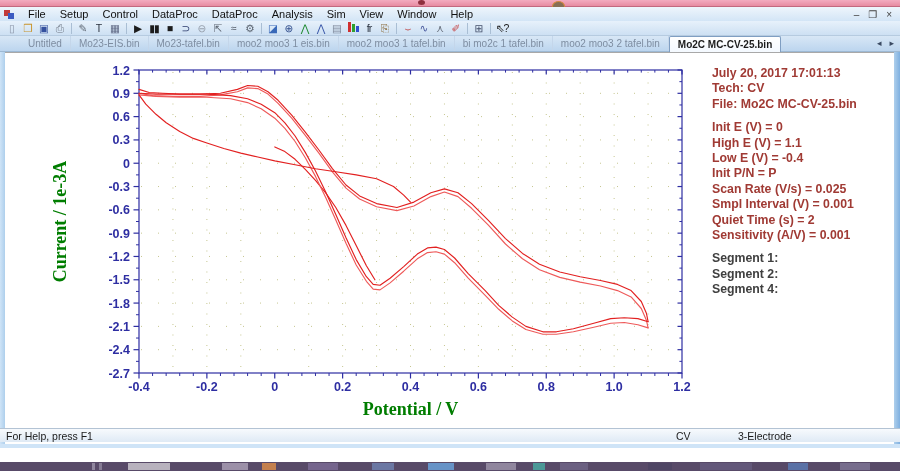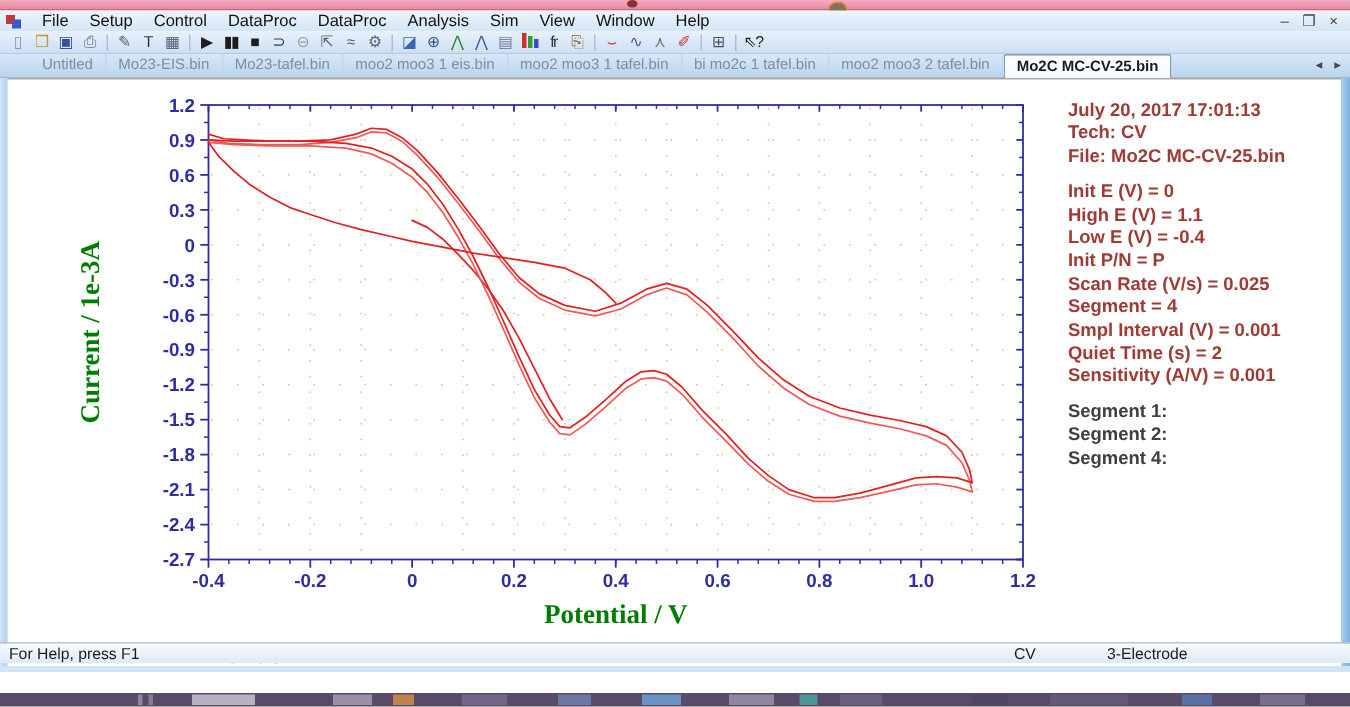--- a/index.html
+++ b/index.html
@@ -371,21 +371,20 @@
           <div>July 20, 2017   17:01:13</div>
           <div>Tech: CV</div>
           <div>File: Mo2C MC-CV-25.bin</div>
         </div>
       <div class="grp info-red" id="info-params">
           <div>Init E (V) = 0</div>
           <div>High E (V) = 1.1</div>
           <div>Low E (V) = -0.4</div>
           <div>Init P/N = P</div>
           <div>Scan Rate (V/s) = 0.025</div>
-          <div>Segment = 4</div>
           <div>Smpl Interval (V) = 0.001</div>
           <div>Quiet Time (s) = 2</div>
           <div>Sensitivity (A/V) = 0.001</div>
         </div>
       <div class="grp info-blue" id="info-segs">
           <div>Segment 1:</div>
           <div>Segment 2:</div>
           <div>Segment 4:</div>
         </div>
     </div>

